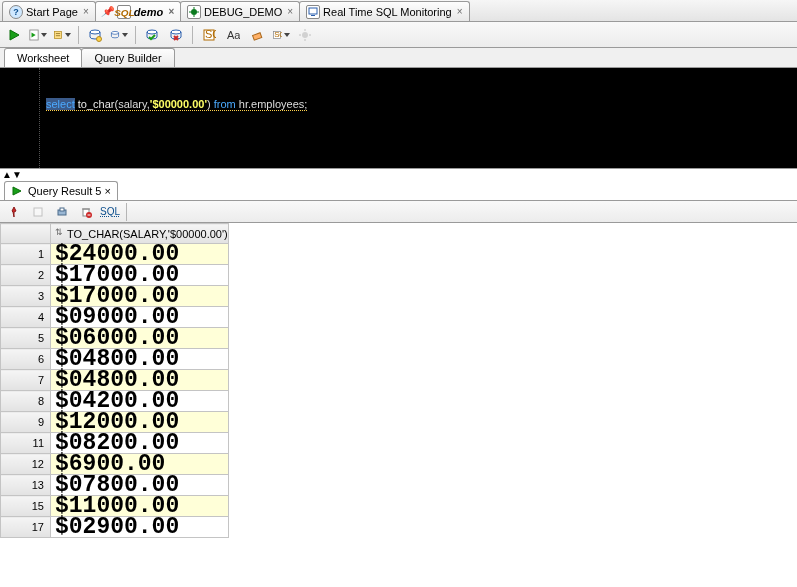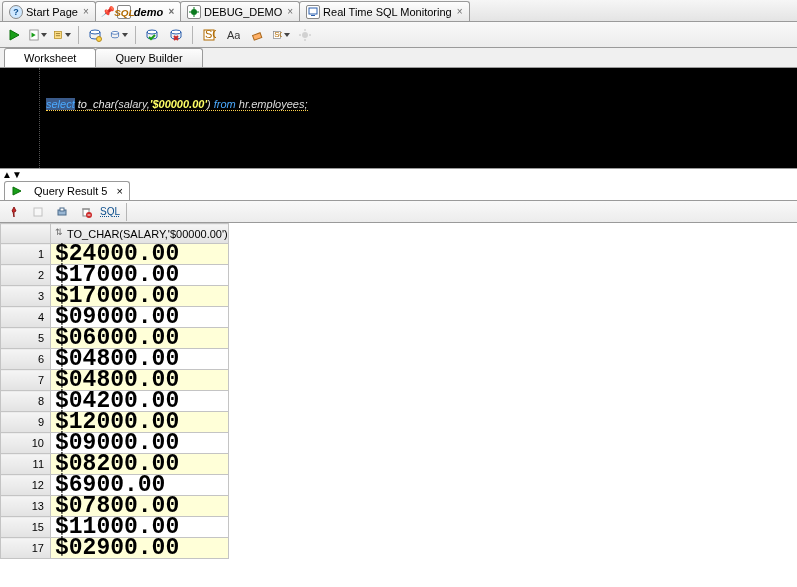--- a/index.html
+++ b/index.html
@@ -22,41 +22,41 @@
 
   
   .toolbar { height:26px; border-bottom:1px solid #9a9a9a; display:flex; align-items:center; padding:0 4px; gap:4px; background:linear-gradient(#f9f9f9,#ececec);}
   .tbtn { width:20px; height:20px; display:flex; align-items:center; justify-content:center; border:1px solid transparent; border-radius:3px; cursor:default;}
   .tsep { width:1px; height:18px; background:#b5b5b5; margin:0 2px;}
   .drop::after { content:""; margin-left:2px; border-left:3px solid transparent;border-right:3px solid transparent;border-top:4px solid #444;}
   svg{display:block;}
 
   
   .subtabs { height:20px; display:flex; align-items:flex-end; border-bottom:1px solid #9a9a9a; background:#f0f0f0; padding-left:4px;}
-  .subtab{ height:19px; padding:0 19px; display:flex; align-items:center; border:1px solid #9a9a9a; border-bottom:none; background:linear-gradient(#fdfdfd,#eaeaea); margin-right:-1px; border-radius:3px 3px 0 0; cursor:default;}
+  .subtab{ height:19px; padding:0 12px; display:flex; align-items:center; border:1px solid #9a9a9a; border-bottom:none; background:linear-gradient(#fdfdfd,#eaeaea); margin-right:-1px; border-radius:3px 3px 0 0; cursor:default;}
   .subtab.active{ background:#fff; font-weight:normal;}
   
   
   .editor-split { border-bottom:1px solid #9a9a9a; }
-  .editor { height:100px; display:flex; background:#000; color:#ddd; font-family:"Courier New",monospace; font-size:20px;font-style:italic; }
+  .editor { height:100px; display:flex; background:#000; color:#ddd; font-family:"Courier New",monospace; font-size:20px; }
   .gutter { width:40px; background:#000; border-right:1px dotted #555; }
   .code { flex:1; padding:30px 6px 6px; white-space:pre; overflow:hidden;}
   .kw  { color:#4baaff; }
   .fn  { color:#e8e8e8; }
   .str { color:#ffff66; font-weight:bold;}
   .sel { background:#3a5a8a; }
   .dot-under { border-bottom:1px dotted #ffd24d; }
 
   
   .splitter { height:12px; background:#fff; display:flex; align-items:center; padding-left:2px; }
   .splitter .arr{ font-size:10px; color:#000; line-height:6px;}
 
   
   .result-tabs { height:20px; display:flex; align-items:flex-end; padding-left:4px; border-bottom:1px solid #9a9a9a; }
-  .result-tab { display:flex; align-items:center; gap:9px; height:19px; padding:0 6px; border:1px solid #9a9a9a; border-bottom:none; background:#fff; border-radius:3px 3px 0 0;}
+  .result-tab { display:flex; align-items:center; gap:3px; height:19px; padding:0 6px; border:1px solid #9a9a9a; border-bottom:none; background:#fff; border-radius:3px 3px 0 0;}
   .result-tab svg{margin-right:2px;}
 
   
   .rtoolbar { height:22px; display:flex; align-items:center; gap:4px; padding:0 4px; border-bottom:1px solid #9a9a9a; background:linear-gradient(#f9f9f9,#ececec);}
   .status { color:#222; margin-left:4px;}
 
   
   .grid-wrap { height:calc(587px - 22px - 26px - 20px - 100px - 12px - 20px - 22px); overflow:hidden; position:relative;}
   table.grid { border-collapse:collapse; table-layout:fixed; }
   .grid th, .grid td { border:1px solid #c4c4c4; height:20px; }
@@ -300,24 +300,20 @@
         </tr>
         <tr>
           <td class="rownum">8</td>
           <td class="val"> $04200.00</td>
         </tr>
         <tr>
           <td class="rownum">9</td>
           <td class="val"> $12000.00</td>
         </tr>
         <tr>
-          <td class="rownum">10</td>
-          <td class="val"> $09000.00</td>
-        </tr>
-        <tr>
           <td class="rownum">11</td>
           <td class="val"> $08200.00</td>
         </tr>
         <tr>
           <td class="rownum">12</td>
           <td class="val"> $6900.00</td>
         </tr>
         <tr>
           <td class="rownum">13</td>
           <td class="val"> $07800.00</td>

